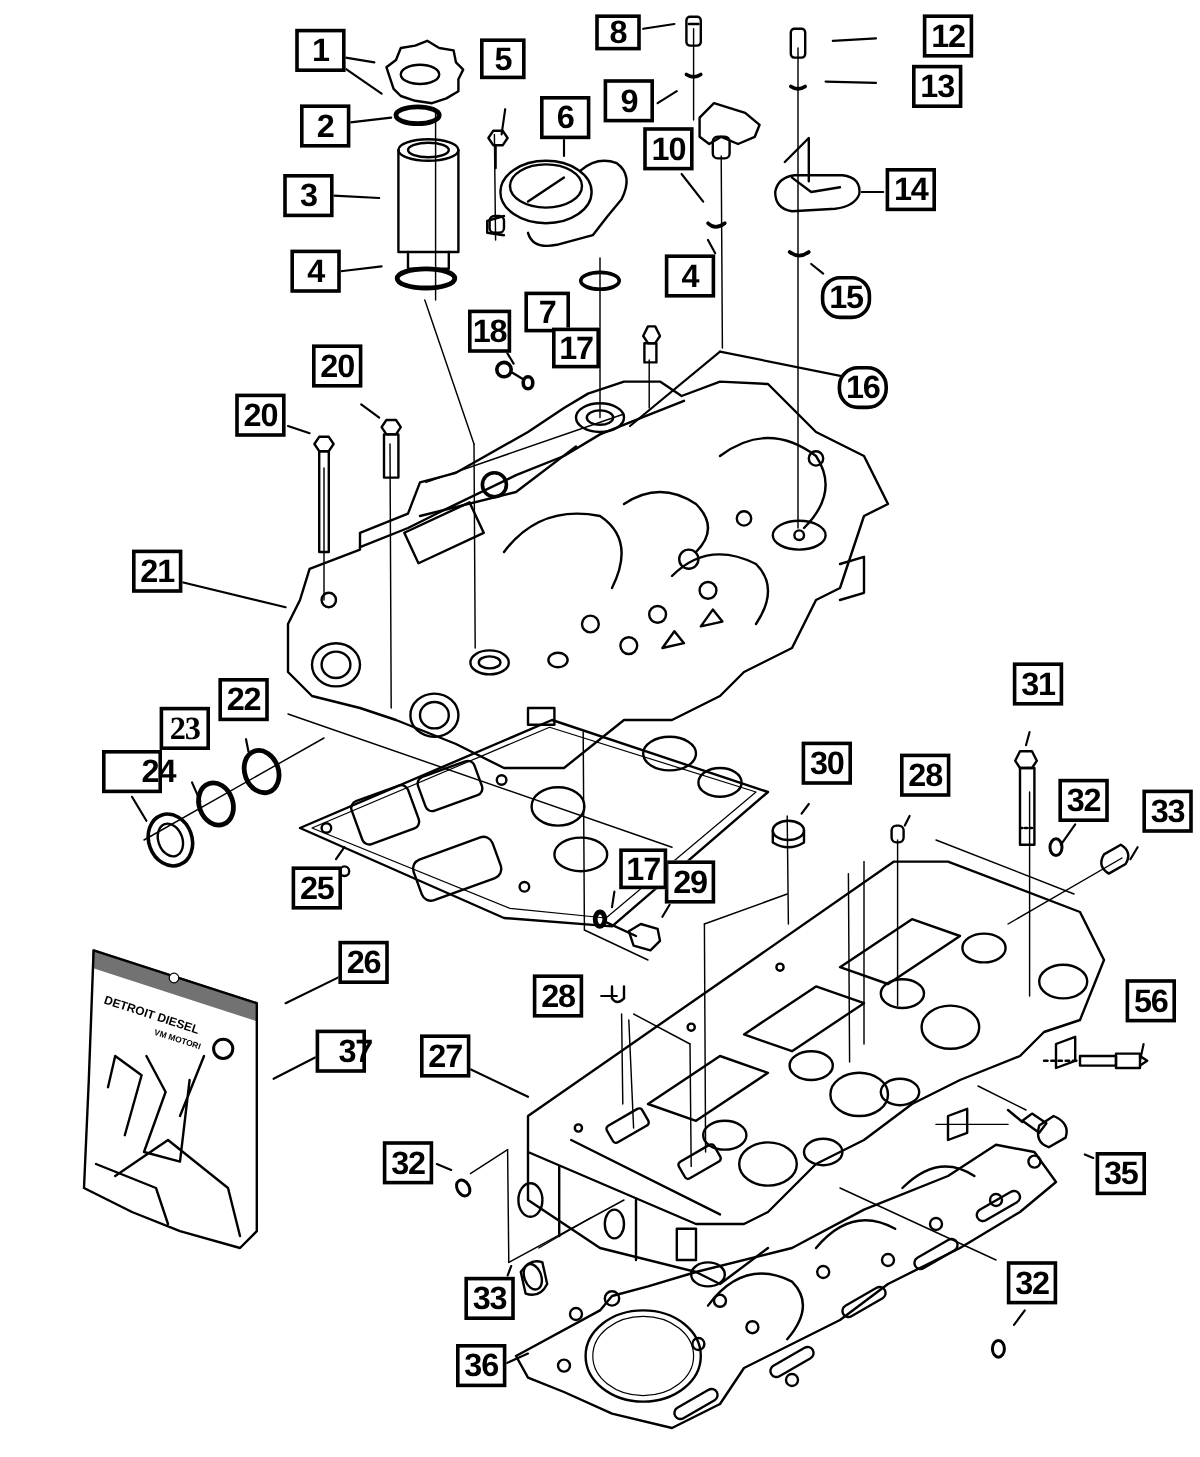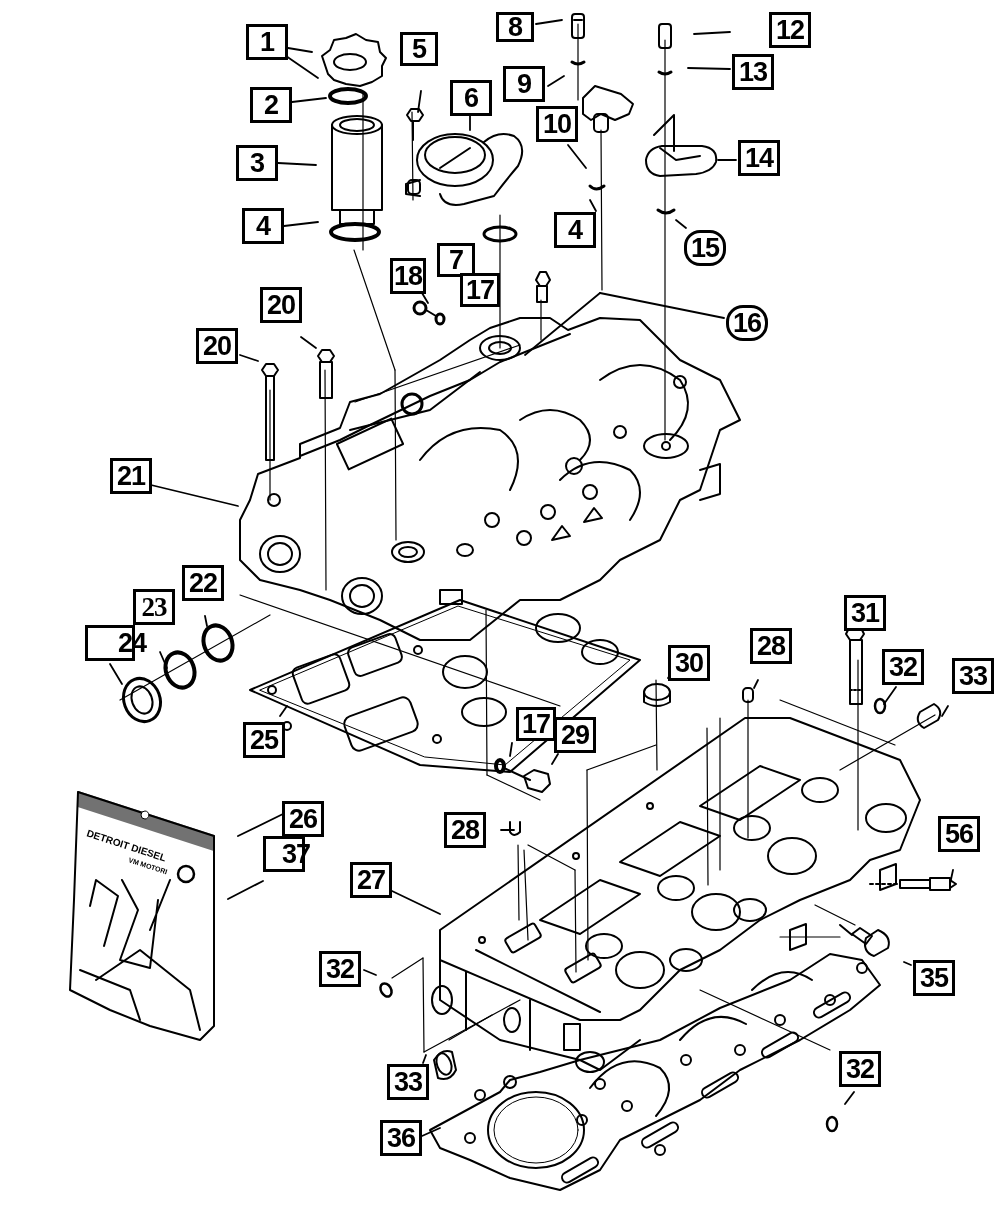--- a/index.html
+++ b/index.html
@@ -344,42 +344,42 @@
 <div class="callout" style="left:236px;top:145px;">3</div>
 <div class="callout" style="left:242px;top:208px;">4</div>
 <div class="callout" style="left:400px;top:32px;width:38px;height:34px;">5</div>
 <div class="callout" style="left:450px;top:80px;">6</div>
 <div class="callout" style="left:437px;top:243px;width:38px;height:34px;">7</div>
 <div class="callout" style="left:496px;top:12px;width:38px;height:30px;">8</div>
 <div class="callout" style="left:503px;top:66px;">9</div>
 <div class="callout" style="left:536px;top:106px;">10</div>
 <div class="callout" style="left:554px;top:212px;">4</div>
 <div class="callout" style="left:728px;top:12px;margin-left:41px;">12</div>
-<div class="callout" style="left:732px;top:54px;">13</div>
+<div class="callout" style="left:760px;top:54px;">13</div>
 <div class="callout" style="left:738px;top:140px;">14</div>
 <div class="callout" style="left:684px;top:230px;border-radius:16px;">15</div>
-<div class="callout" style="left:726px;top:305px;border-radius:17px;">16</div>
+<div class="callout" style="left:698px;top:305px;border-radius:17px;">16</div>
 <div class="callout" style="left:460px;top:273px;width:40px;height:34px;">17</div>
 <div class="callout" style="left:390px;top:240px;width:36px;height:36px;margin-top:18px;">18</div>
 <div class="callout" style="left:260px;top:287px;">20</div>
 <div class="callout" style="left:196px;top:328px;">20</div>
 <div class="callout" style="left:110px;top:458px;">21</div>
 <div class="callout" style="left:182px;top:565px;">22</div>
 <div class="callout" style="left:133px;top:589px;font-family:Liberation Serif, serif;">23</div>
 <div class="callout" style="left:85px;top:625px;padding-left:44px;">24</div>
 <div class="callout" style="left:243px;top:722px;">25</div>
-<div class="callout" style="left:282px;top:801px;">26</div>
+<div class="callout" style="left:282px;top:784px;">26</div>
 <div class="callout" style="left:350px;top:862px;">27</div>
 <div class="callout" style="left:444px;top:812px;">28</div>
 <div class="callout" style="left:750px;top:628px;">28</div>
 <div class="callout" style="left:554px;top:717px;">29</div>
 <div class="callout" style="left:516px;top:707px;width:40px;height:34px;">17</div>
-<div class="callout" style="left:668px;top:618px;margin-top:27px;">30</div>
-<div class="callout" style="left:844px;top:552px;margin-top:43px;">31</div>
+<div class="callout" style="left:668px;top:618px;">30</div>
+<div class="callout" style="left:844px;top:552px;">31</div>
 <div class="callout" style="left:882px;top:649px;">32</div>
 <div class="callout" style="left:319px;top:951px;">32</div>
 <div class="callout" style="left:839px;top:1051px;">32</div>
 <div class="callout" style="left:952px;top:658px;">33</div>
 <div class="callout" style="left:387px;top:1064px;">33</div>
 <div class="callout" style="left:938px;top:816px;">56</div>
 <div class="callout" style="left:913px;top:960px;">35</div>
 <div class="callout" style="left:380px;top:1120px;">36</div>
-<div class="callout" style="left:263px;top:836px;padding-left:24px;">37</div>
+<div class="callout" style="left:263px;top:858px;padding-left:24px;">37</div>
 
 </body></html>

